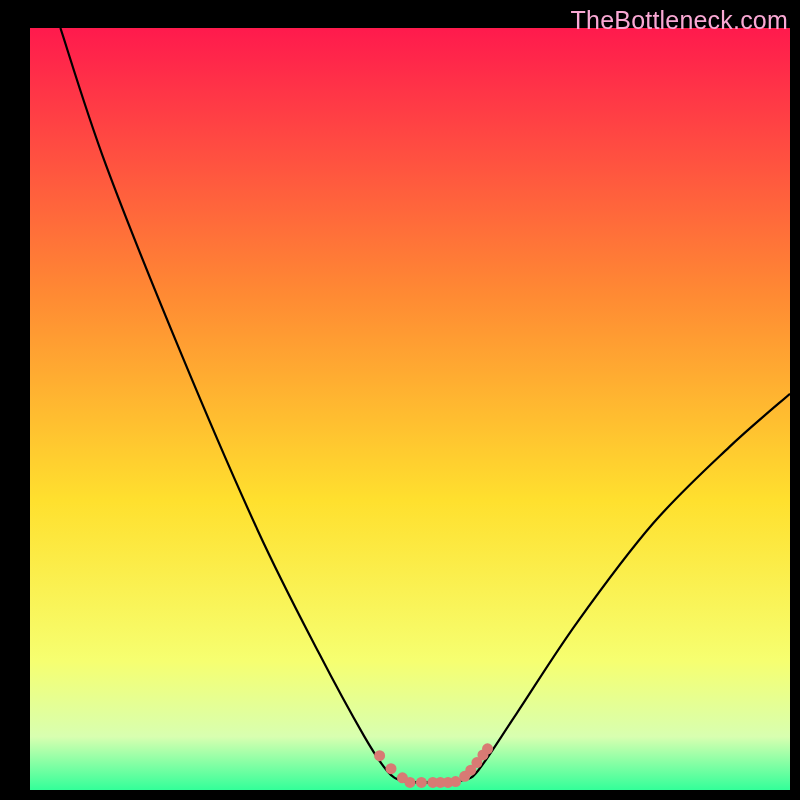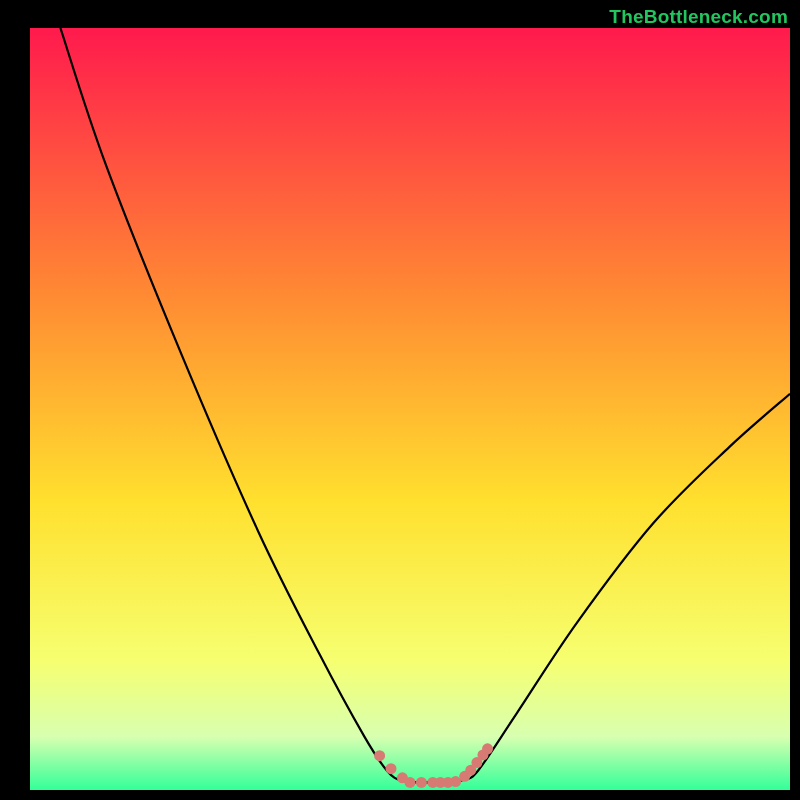--- a/index.html
+++ b/index.html
@@ -14,23 +14,23 @@
   .frame {
     position: relative;
     width: 800px;
     height: 800px;
     background: #000;
   }
   .watermark {
     position: absolute;
     top: 6px;
     right: 12px;
-    color: #22c55e;
-    font-size: 19px;
-    font-weight: 700;
+    color: #f9a8d4;
+    font-size: 25px;
+    font-weight: 400;
     letter-spacing: 0.2px;
     z-index: 5;
   }
   svg.chart {
     position: absolute;
     left: 0;
     top: 0;
     width: 800px;
     height: 800px;
   }

